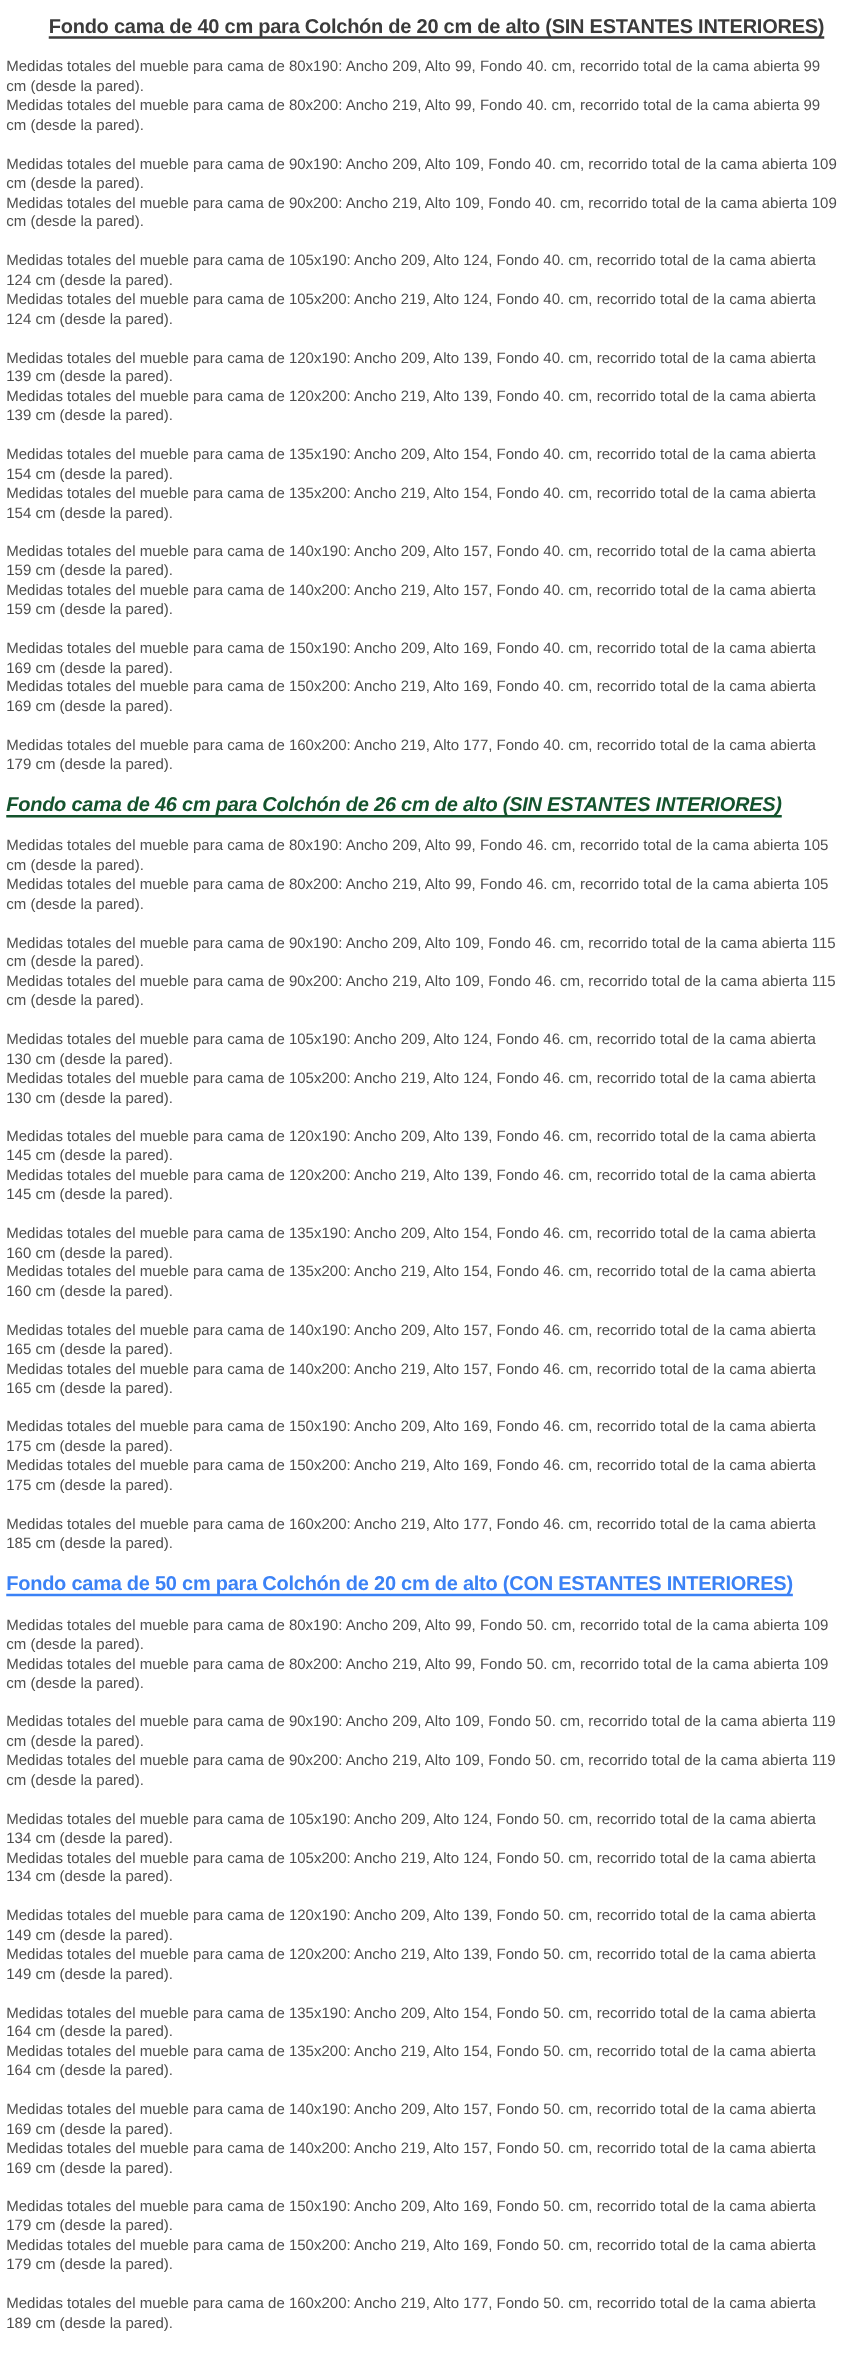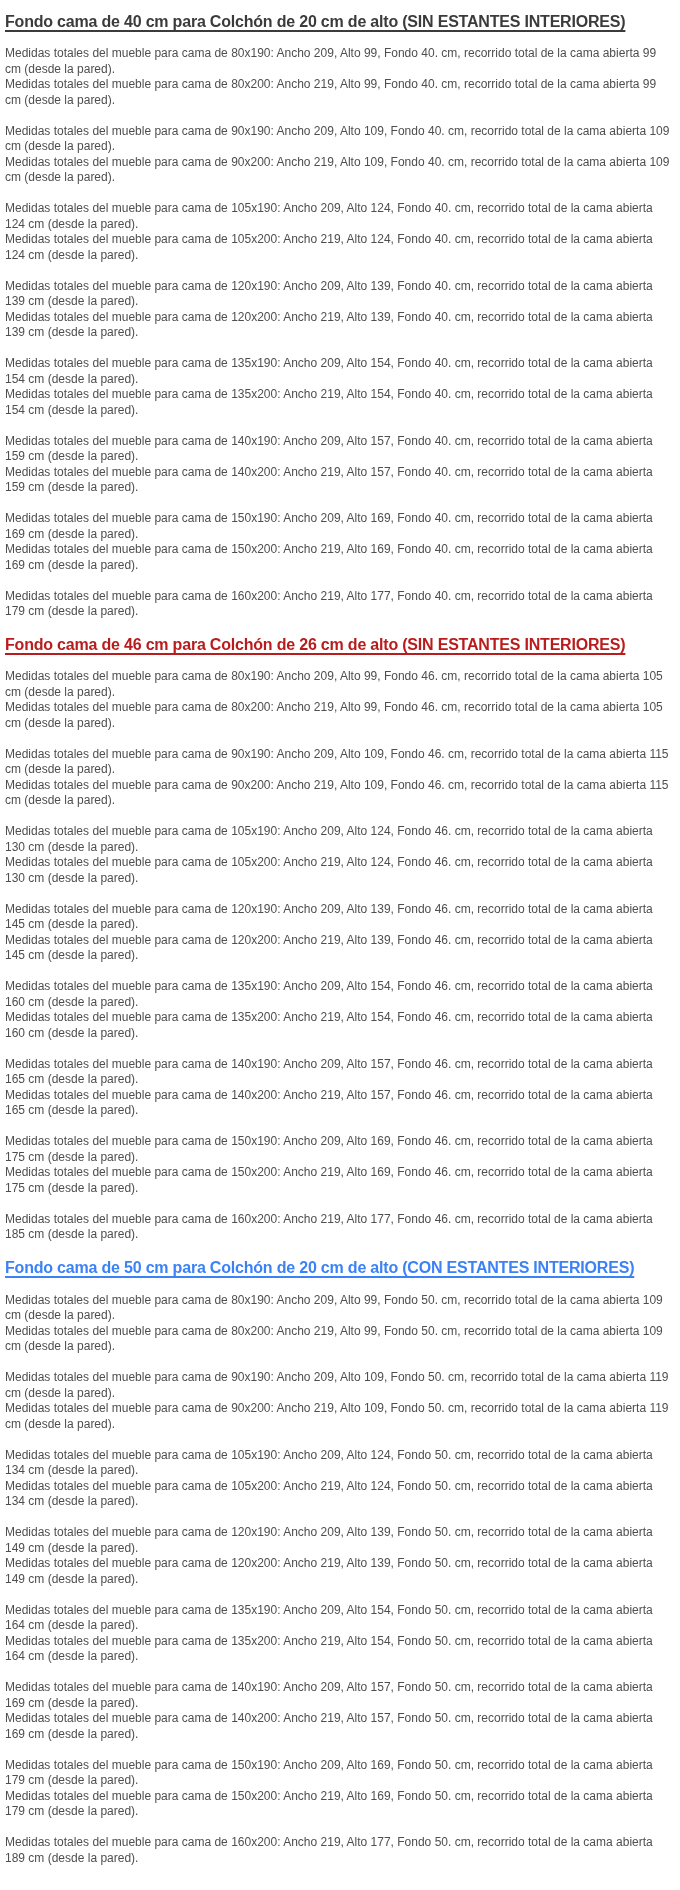--- a/index.html
+++ b/index.html
@@ -27,20 +27,21 @@
     color: #3b3b3b;
     text-decoration: underline;
     text-decoration-thickness: 2px;
     text-underline-offset: 3px;
     margin: 10px 0 15px 0;
     letter-spacing: -0.2px;
     white-space: nowrap;
   }
   .section:first-of-type .section-heading {
     margin-top: 2px;
+    margin-left: 34px;
   }
   .section-body {
     margin: 0;
   }
   .group {
     margin: 0 0 15.5px 0;
   }
   .entry {
     margin: 0;
     padding: 0;
@@ -81,21 +82,21 @@
           <p class="entry">Medidas totales del mueble para cama de 150x190: Ancho 209, Alto 169, Fondo 40. cm, recorrido total de la cama abierta 169 cm (desde la pared).</p>
           <p class="entry">Medidas totales del mueble para cama de 150x200: Ancho 219, Alto 169, Fondo 40. cm, recorrido total de la cama abierta 169 cm (desde la pared).</p>
         </div>
         <div class="group">
           <p class="entry">Medidas totales del mueble para cama de 160x200: Ancho 219, Alto 177, Fondo 40. cm, recorrido total de la cama abierta 179 cm (desde la pared).</p>
         </div>
       </div>
   </section>
 
   <section class="section">
-    <h2 class="section-heading" style="color: #b91c1c;">Fondo cama de 46 cm para Colchón de 26 cm de alto (SIN ESTANTES INTERIORES)</h2>
+    <h2 class="section-heading" style="color: #14532d; font-style: italic;">Fondo cama de 46 cm para Colchón de 26 cm de alto (SIN ESTANTES INTERIORES)</h2>
     <div class="section-body">
         <div class="group">
           <p class="entry">Medidas totales del mueble para cama de 80x190: Ancho 209, Alto 99, Fondo 46. cm, recorrido total de la cama abierta 105 cm (desde la pared).</p>
           <p class="entry">Medidas totales del mueble para cama de 80x200: Ancho 219, Alto 99, Fondo 46. cm, recorrido total de la cama abierta 105 cm (desde la pared).</p>
         </div>
         <div class="group">
           <p class="entry">Medidas totales del mueble para cama de 90x190: Ancho 209, Alto 109, Fondo 46. cm, recorrido total de la cama abierta 115 cm (desde la pared).</p>
           <p class="entry">Medidas totales del mueble para cama de 90x200: Ancho 219, Alto 109, Fondo 46. cm, recorrido total de la cama abierta 115 cm (desde la pared).</p>
         </div>
         <div class="group">

